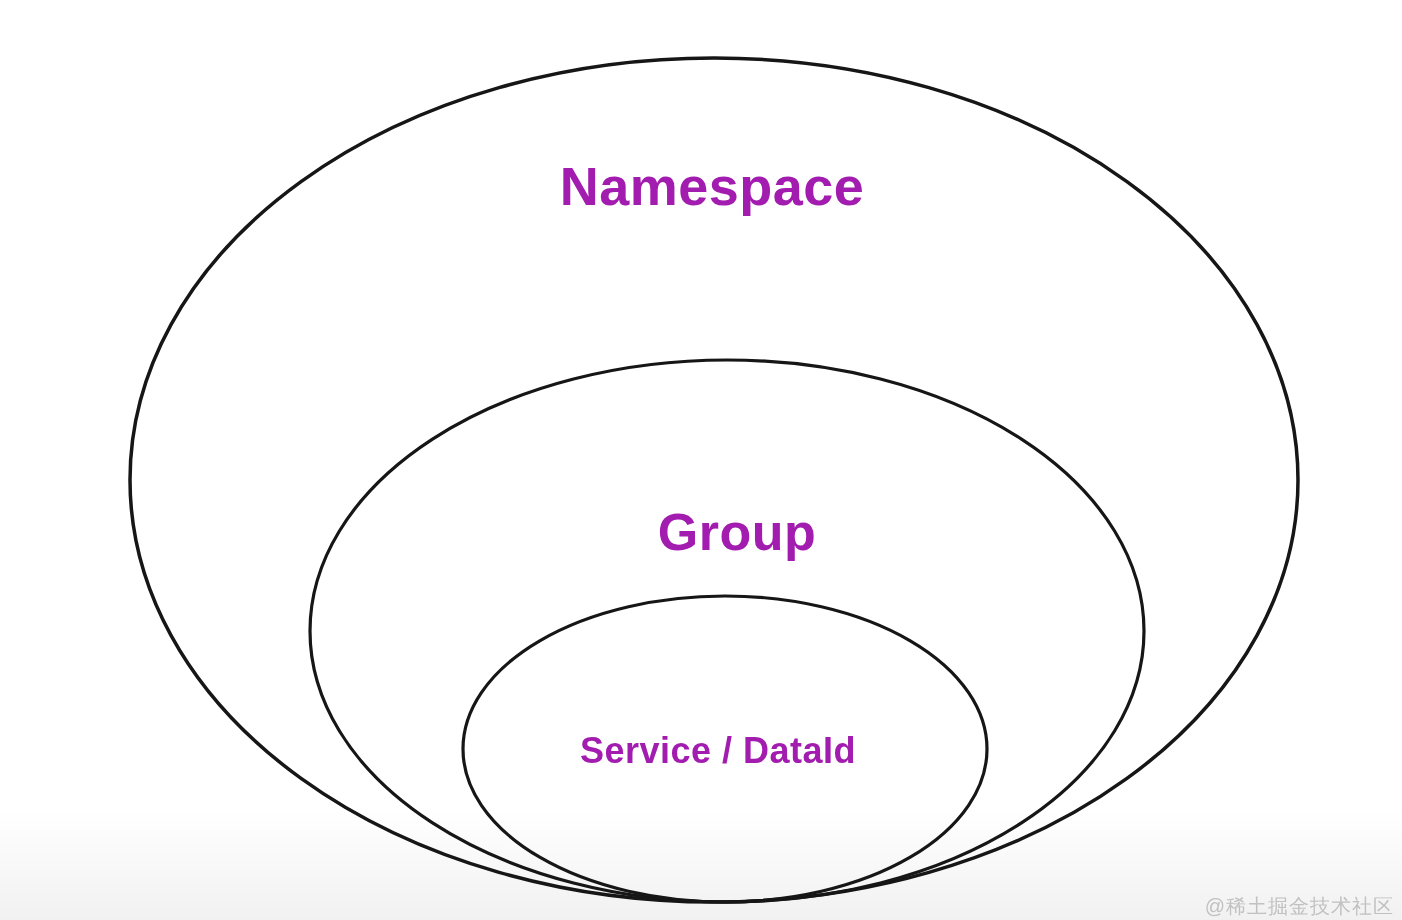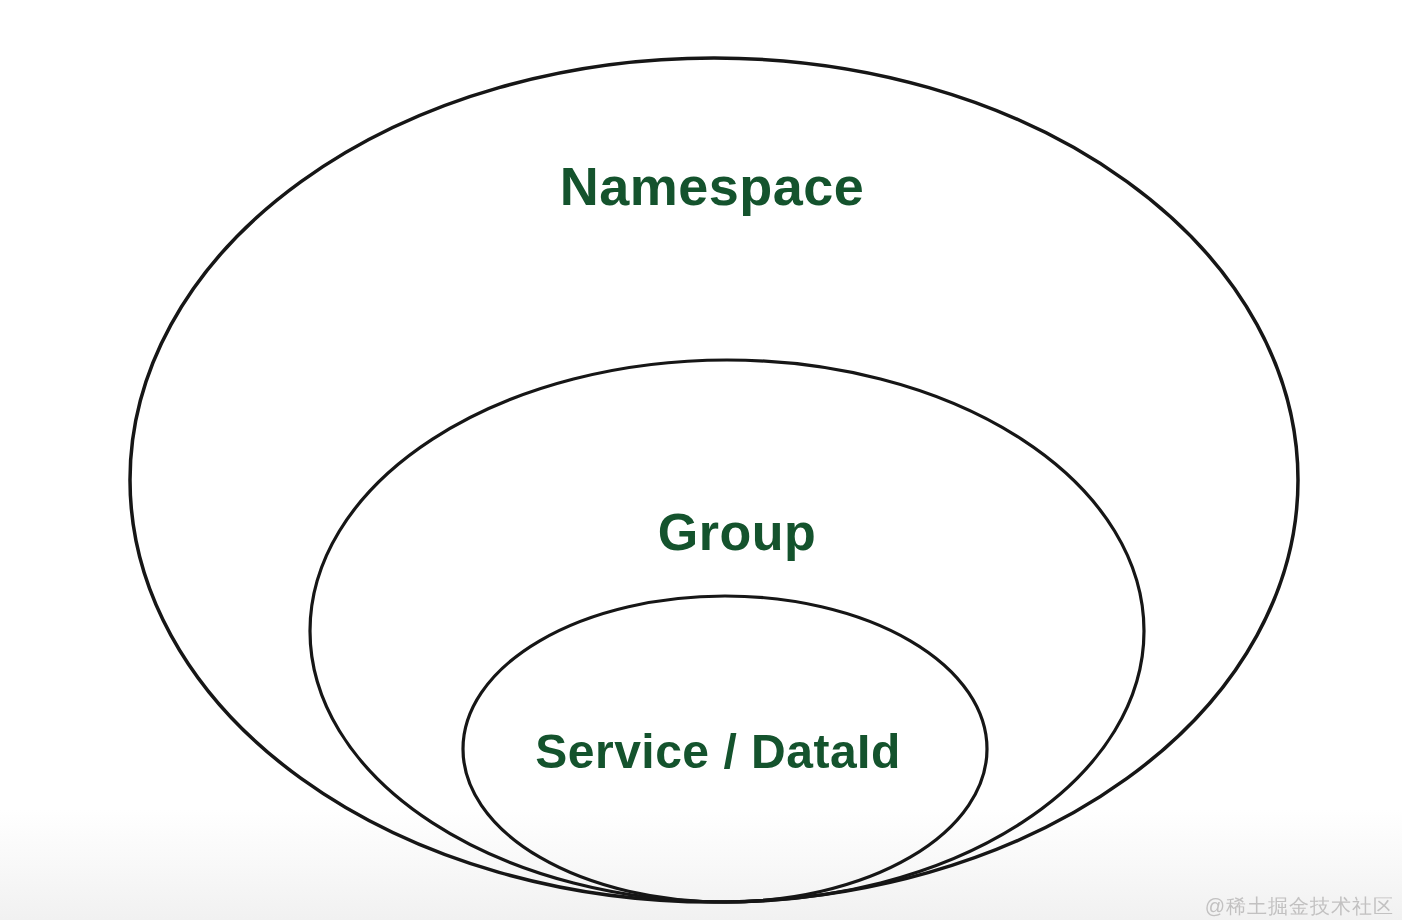--- a/index.html
+++ b/index.html
@@ -22,39 +22,39 @@
     position: absolute;
     left: 0;
     top: 0;
     width: 1402px;
     height: 920px;
   }
   .label {
     position: absolute;
     transform: translate(-50%, -50%);
     font-weight: bold;
-    color: #14532d;
+    color: #a21caf;
     white-space: nowrap;
     letter-spacing: 0.5px;
   }
   .label.namespace {
     left: 712px;
     top: 186px;
     font-size: 54px;
   }
   .label.group {
     left: 737px;
     top: 502px;
     font-size: 52px;
     margin-top: 30px;
   }
   .label.service {
     left: 718px;
     top: 751px;
-    font-size: 48px;
+    font-size: 36px;
   }
   .watermark {
     position: absolute;
     right: 8px;
     top: 893px;
     font-size: 20px;
     color: #c2c1c1;
     white-space: nowrap;
     letter-spacing: 1px;
     text-align: center;

